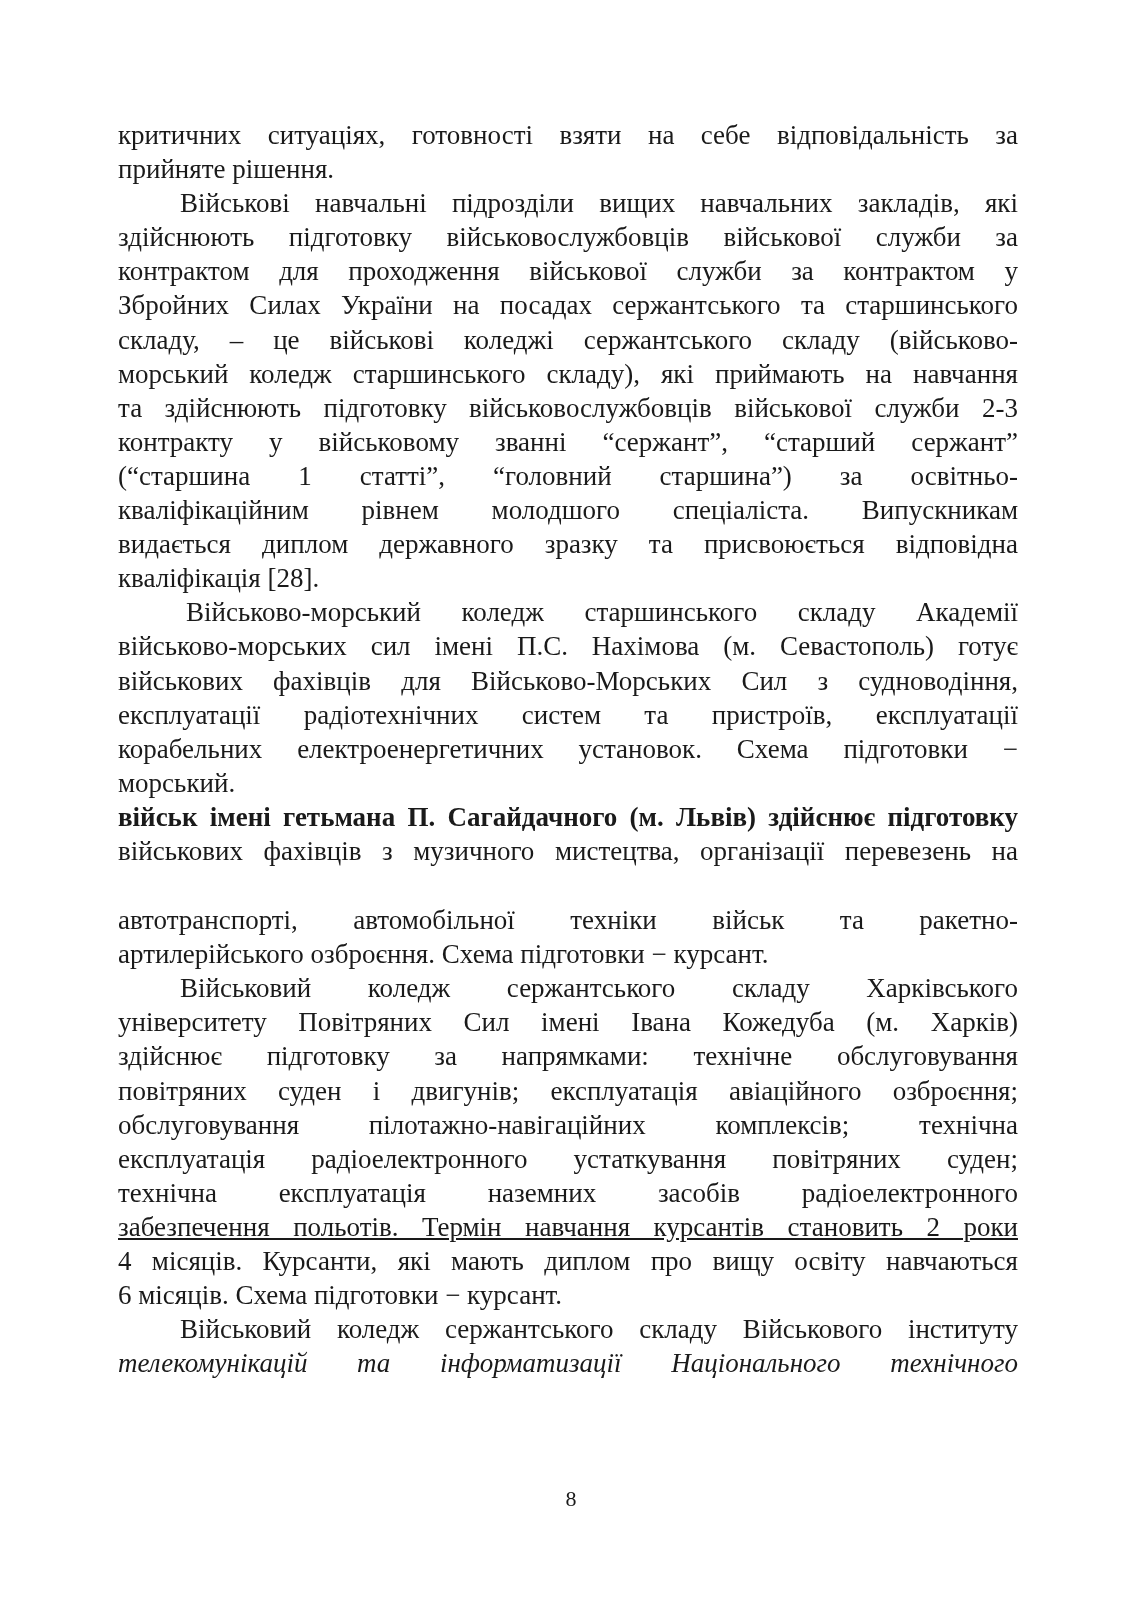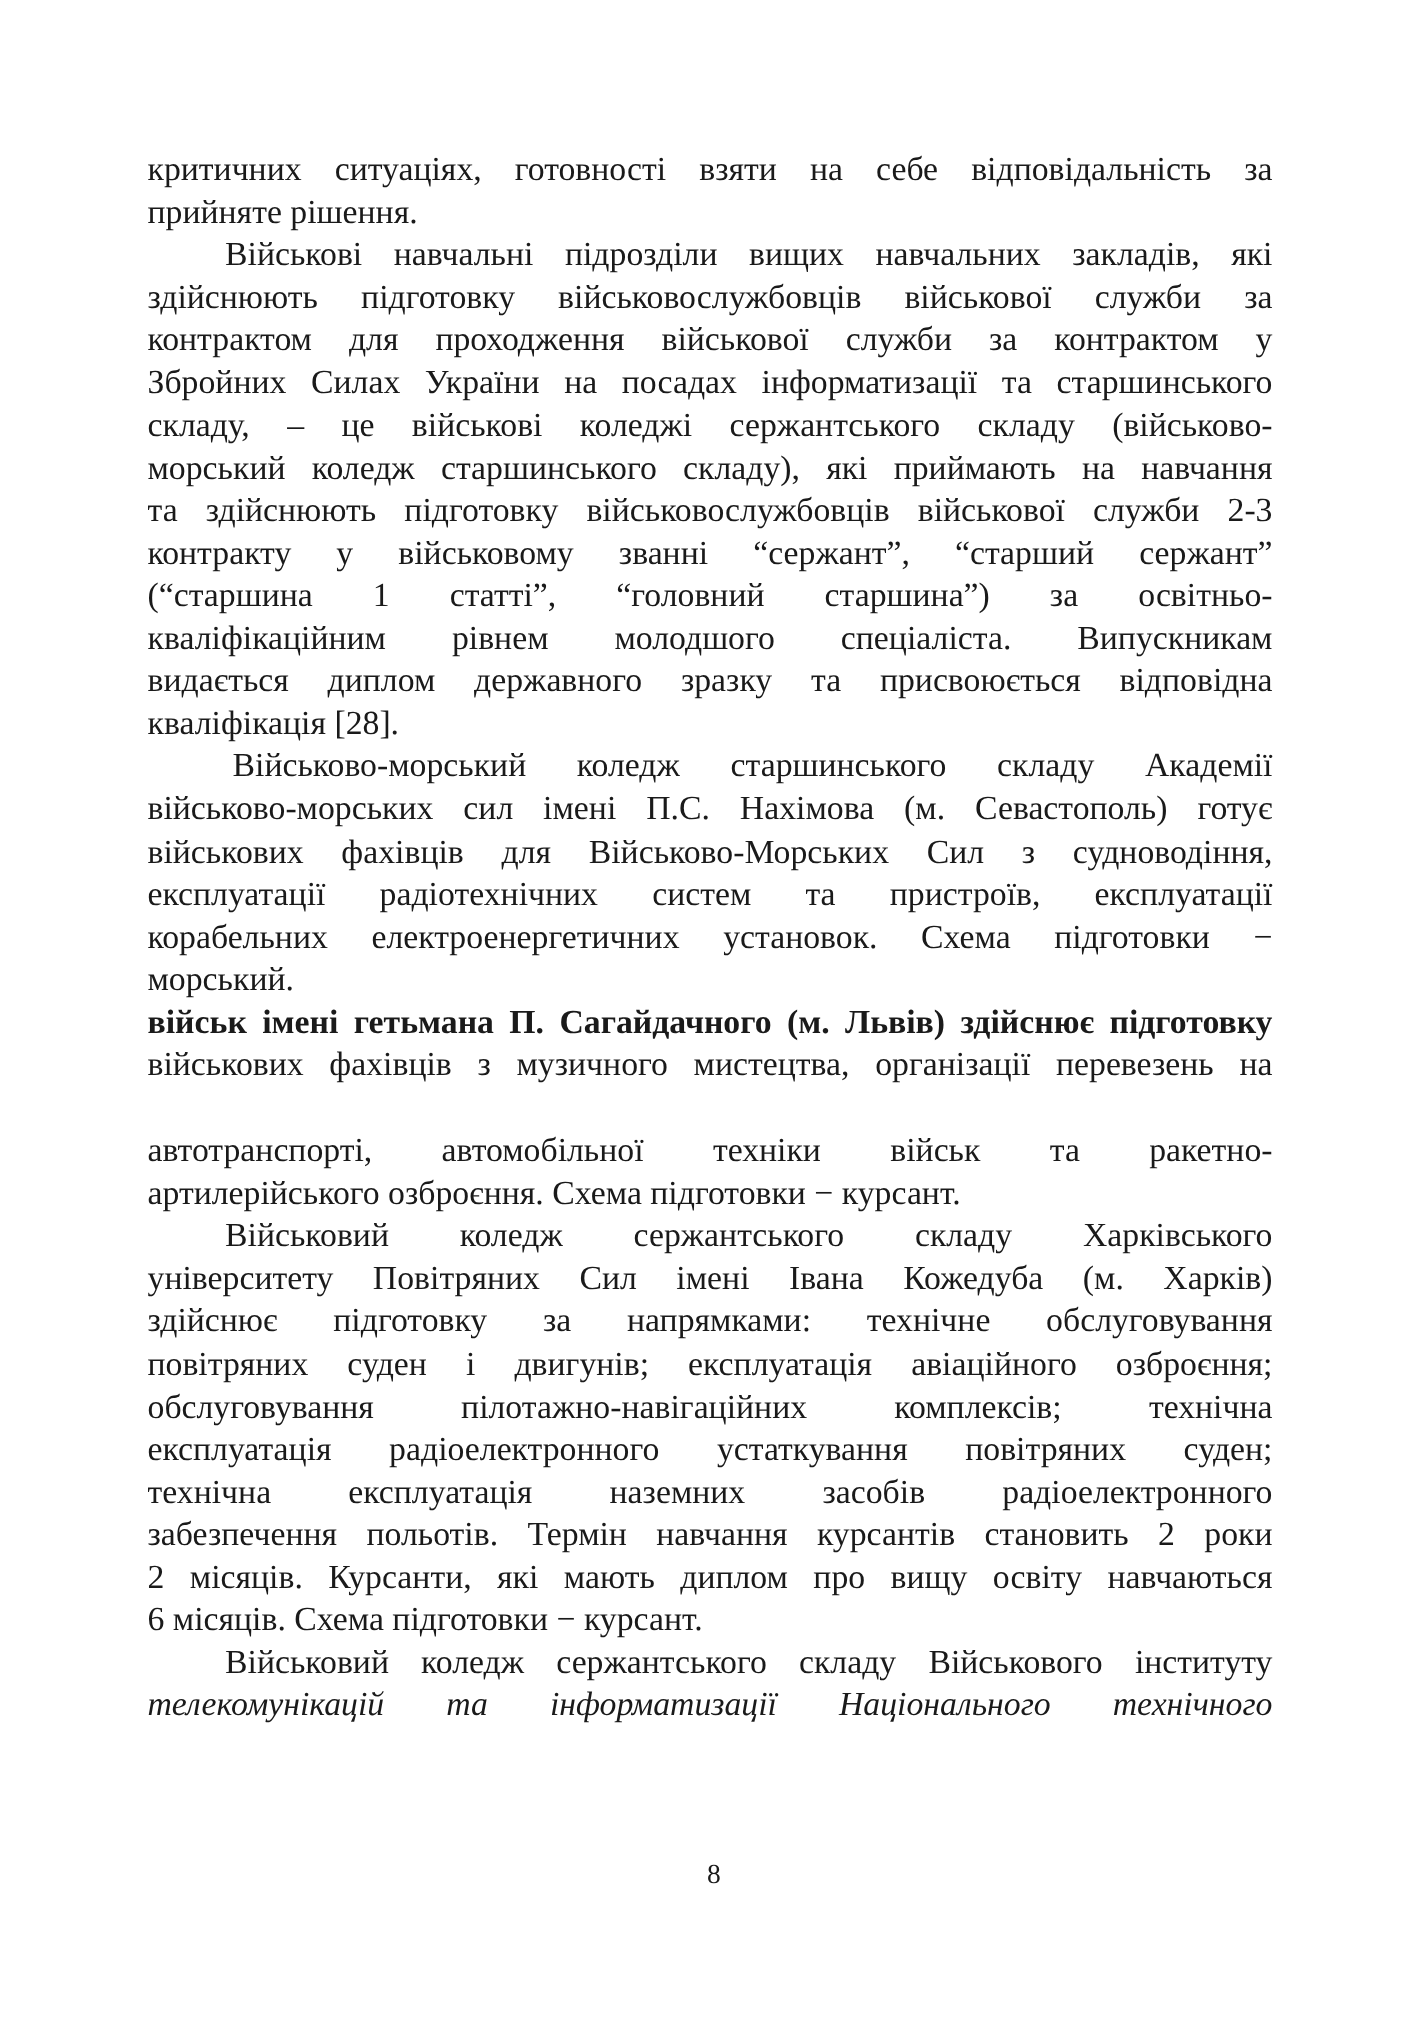--- a/index.html
+++ b/index.html
@@ -62,21 +62,21 @@
 </head>
 <body>
 
 <div class="page">
   <div class="text-column">
     <div class="line" style="white-space: normal;">критичних ситуаціях, готовності взяти на себе відповідальність за</div>
     <div class="line last" style="white-space: normal;">прийняте рішення.</div>
     <div class="line indent" style="white-space: normal;">Військові навчальні підрозділи вищих навчальних закладів, які</div>
     <div class="line" style="white-space: normal;">здійснюють підготовку військовослужбовців військової служби за</div>
     <div class="line" style="white-space: normal;">контрактом для проходження військової служби за контрактом у</div>
-    <div class="line" style="white-space: normal;">Збройних Силах України на посадах інформатизації та старшинського</div>
+    <div class="line" style="white-space: normal;">Збройних Силах України на посадах сержантського та старшинського</div>
     <div class="line" style="white-space: normal;">складу, – це військові коледжі сержантського складу (військово-</div>
     <div class="line" style="white-space: normal;">морський коледж старшинського складу), які приймають на навчання</div>
     <div class="line" style="white-space: normal;">та здійснюють підготовку військовослужбовців військової служби 2-3</div>
     <div class="line" style="white-space: normal;">контракту у військовому званні “сержант”, “старший сержант”</div>
     <div class="line" style="white-space: normal;">(“старшина 1 статті”, “головний старшина”) за освітньо-</div>
     <div class="line" style="white-space: normal;">кваліфікаційним рівнем молодшого спеціаліста. Випускникам</div>
     <div class="line" style="white-space: normal;">видається диплом державного зразку та присвоюється відповідна</div>
     <div class="line last" style="white-space: normal;">кваліфікація [28].</div>
     <div class="line indent-extra" style="white-space: normal;">Військово-морський коледж старшинського складу Академії</div>
     <div class="line" style="white-space: normal;">військово-морських сил імені П.С. Нахімова (м. Севастополь) готує</div>
@@ -88,20 +88,20 @@
     <div class="line" style="white-space: normal;">військових фахівців з музичного мистецтва, організації перевезень на</div>
     <div class="line" style="white-space: normal; margin-top: 35px;">автотранспорті, автомобільної техніки військ та ракетно-</div>
     <div class="line last" style="white-space: normal;">артилерійського озброєння. Схема підготовки − курсант.</div>
     <div class="line indent" style="white-space: normal;">Військовий коледж сержантського складу Харківського</div>
     <div class="line" style="white-space: normal;">університету Повітряних Сил імені Івана Кожедуба (м. Харків)</div>
     <div class="line" style="white-space: normal;">здійснює підготовку за напрямками: технічне обслуговування</div>
     <div class="line" style="white-space: normal;">повітряних суден і двигунів; експлуатація авіаційного озброєння;</div>
     <div class="line" style="white-space: normal;">обслуговування пілотажно-навігаційних комплексів; технічна</div>
     <div class="line" style="white-space: normal;">експлуатація радіоелектронного устаткування повітряних суден;</div>
     <div class="line" style="white-space: normal;">технічна експлуатація наземних засобів радіоелектронного</div>
-    <div class="line" style="white-space: normal;">забезпечення польотів. Термін навчання курсантів становить 2 роки</div>
-    <div class="line" style="white-space: normal;">2 місяців. Курсанти, які мають диплом про вищу освіту навчаються</div>
+    <div class="line" style="white-space: normal; text-decoration: underline;">забезпечення польотів. Термін навчання курсантів становить 2 роки</div>
+    <div class="line" style="white-space: normal;">4 місяців. Курсанти, які мають диплом про вищу освіту навчаються</div>
     <div class="line last" style="white-space: normal;">6 місяців. Схема підготовки − курсант.</div>
     <div class="line indent" style="white-space: normal;">Військовий коледж сержантського складу Військового інституту</div>
     <div class="line" style="white-space: normal; font-style: italic;">телекомунікацій та інформатизації Національного технічного</div>
   </div>
   <div class="page-number">8</div>
 </div>
 
 </body></html>

